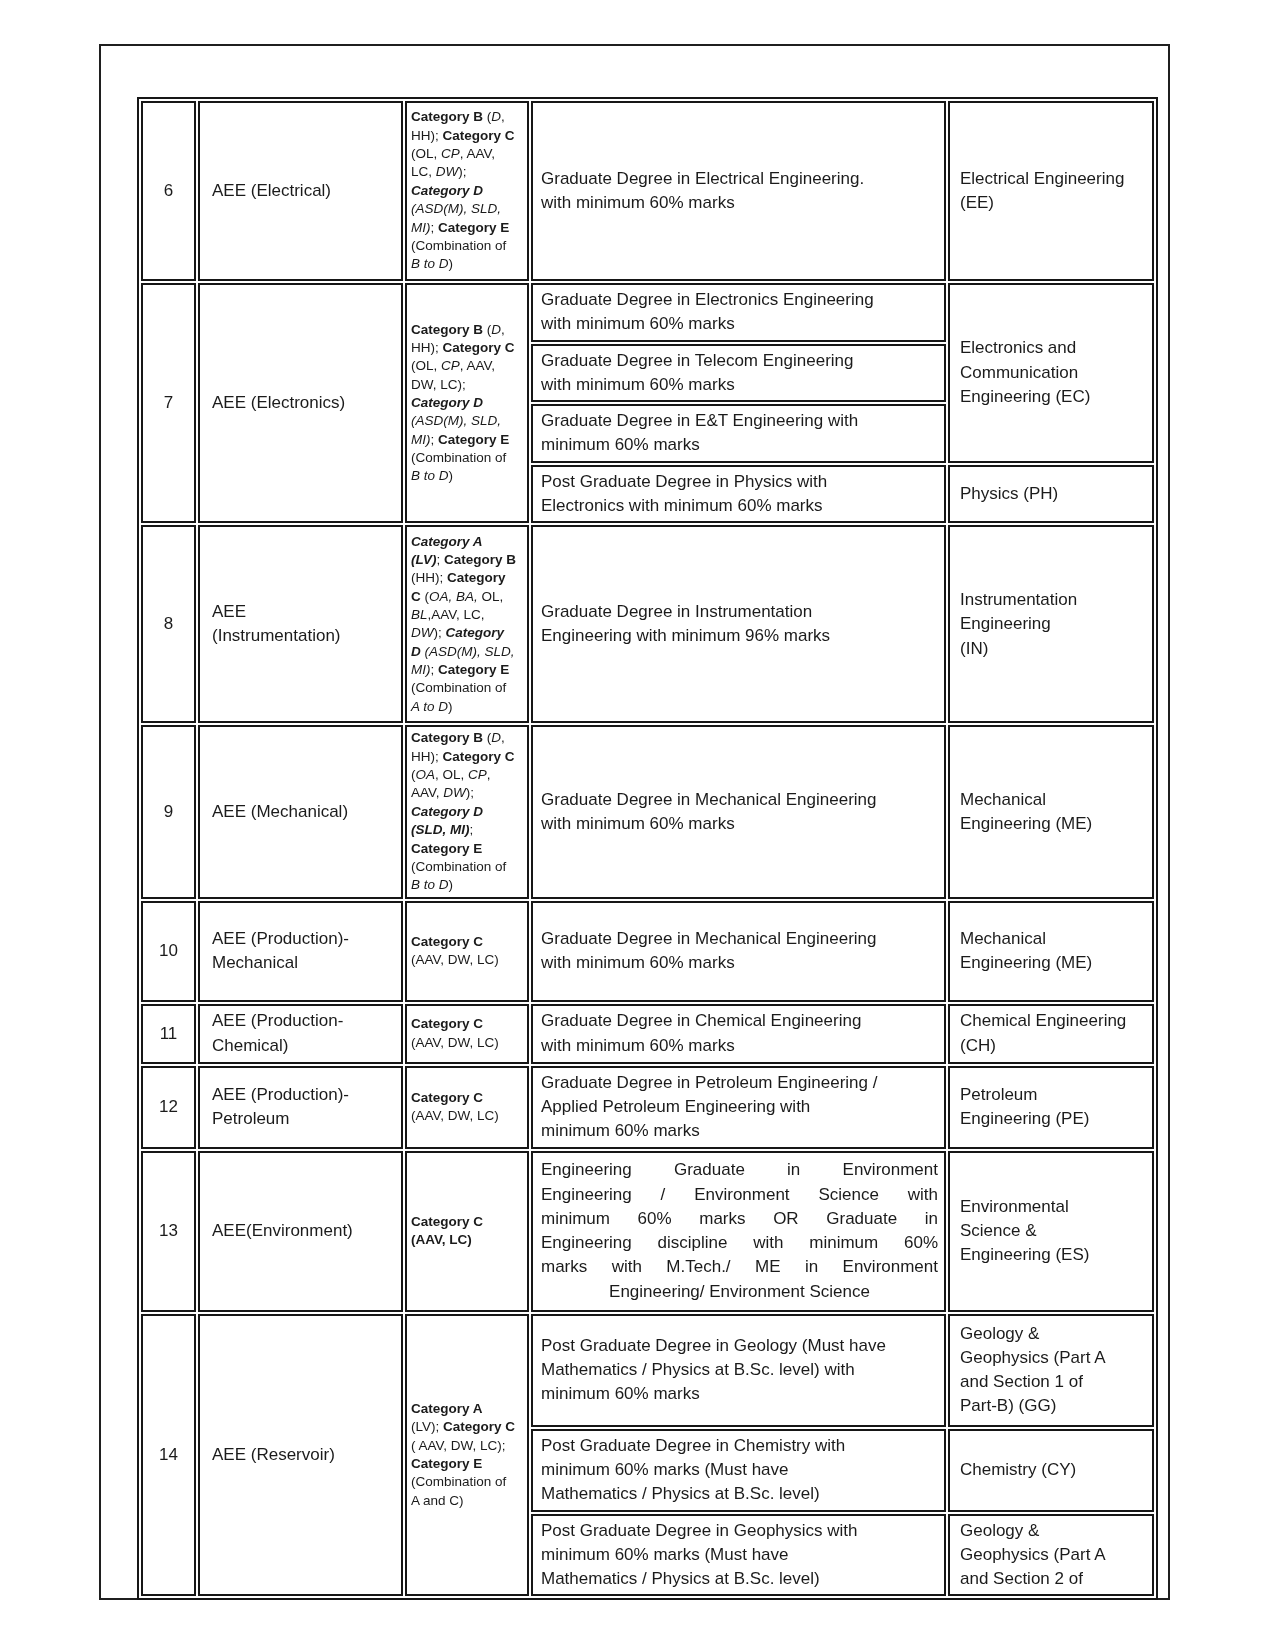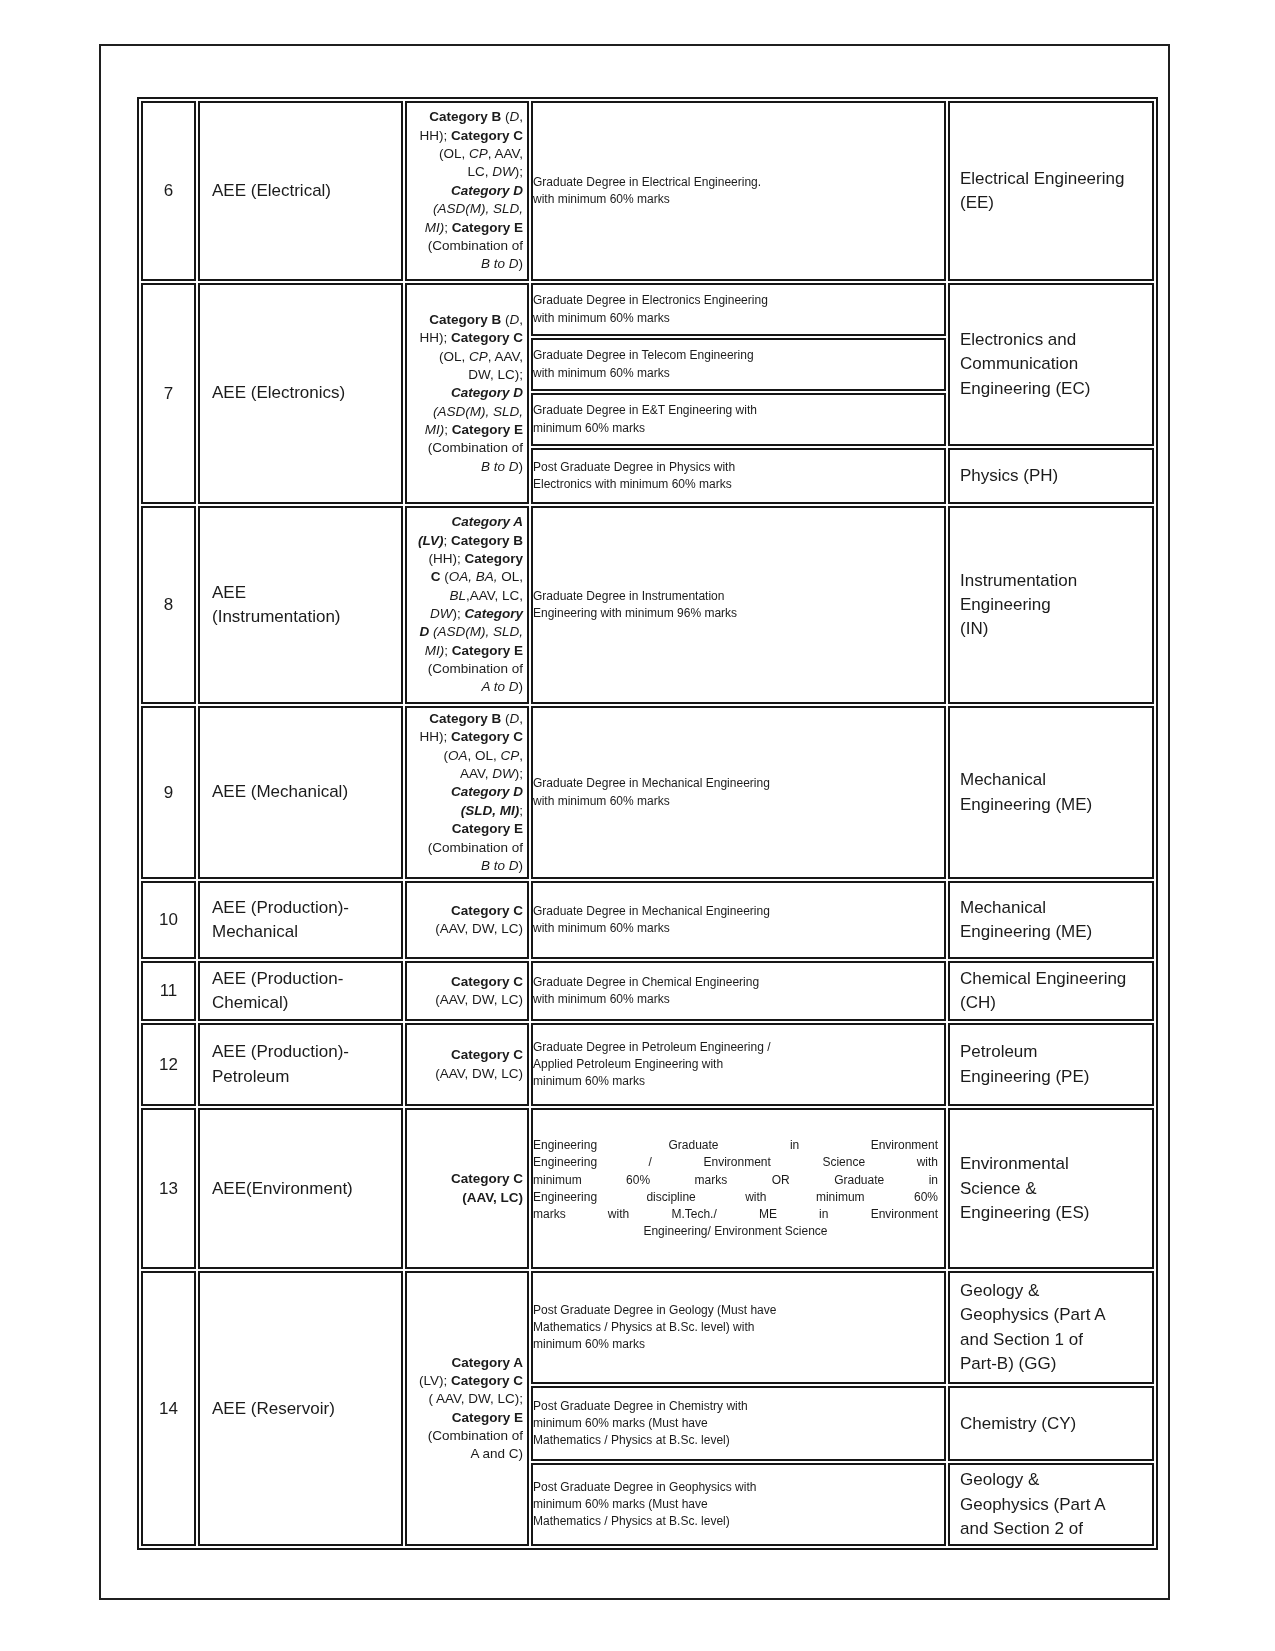--- a/index.html
+++ b/index.html
@@ -17,22 +17,22 @@
     width:1017px;table-layout:fixed;
     border-collapse:separate;border-spacing:2px;
     border:2px solid #161616;background:#ffffff;
   }
   td{
     box-sizing:border-box;border:2px solid #161616;
     vertical-align:middle;overflow:hidden;background:#ffffff;
   }
   .c-num{ text-align:center;font-size:17px;padding:2px; }
   .c-post{ font-size:17px;line-height:1.43;padding:3px 16px 3px 12px;white-space:pre-line; }
-  .c-cat{ text-align:right;font-size:13.5px;line-height:1.36;padding:2px 4px;white-space:pre-line; }
-  .c-qual{ font-size:12px;line-height:1.43;padding:3px 6px 3px 0;white-space:pre-line; }
+  .c-cat{ text-align:left;font-size:13.5px;line-height:1.36;padding:2px 4px;white-space:pre-line; }
+  .c-qual{ font-size:17px;line-height:1.43;padding:3px 6px 3px 8px;white-space:pre-line; }
   .c-subj{ font-size:17px;line-height:1.43;padding:3px 12px 3px 10px;white-space:pre-line; }
   .jlines{ display:block;white-space:pre-line;text-align:justify;text-align-last:justify; }
   .jlast{ display:block;white-space:pre-line;text-align:center; }
   .b{ font-weight:bold; }
   .i{ font-style:italic; }
 </style>
 </head>
 <body>
 
 <div class="page">
@@ -128,21 +128,21 @@
 </span><span class="b i">(SLD, MI)</span><span>;
 </span><span class="b">Category E</span><span>
 (Combination of
 </span><span class="i">B to D</span><span>)</span></td>
       <td class="c-qual">Graduate Degree in Mechanical Engineering
 with minimum 60% marks</td>
       <td class="c-subj">Mechanical
 Engineering (ME)</td>
     </tr>
 
-    <tr style="height:78px">
+    <tr style="height:101px">
       <td class="c-num">10</td>
       <td class="c-post">AEE (Production)-
 Mechanical</td>
       <td class="c-cat"><span class="b">Category C</span><span>
 (AAV, DW, LC)</span></td>
       <td class="c-qual">Graduate Degree in Mechanical Engineering
 with minimum 60% marks</td>
       <td class="c-subj">Mechanical
 Engineering (ME)</td>
     </tr>

